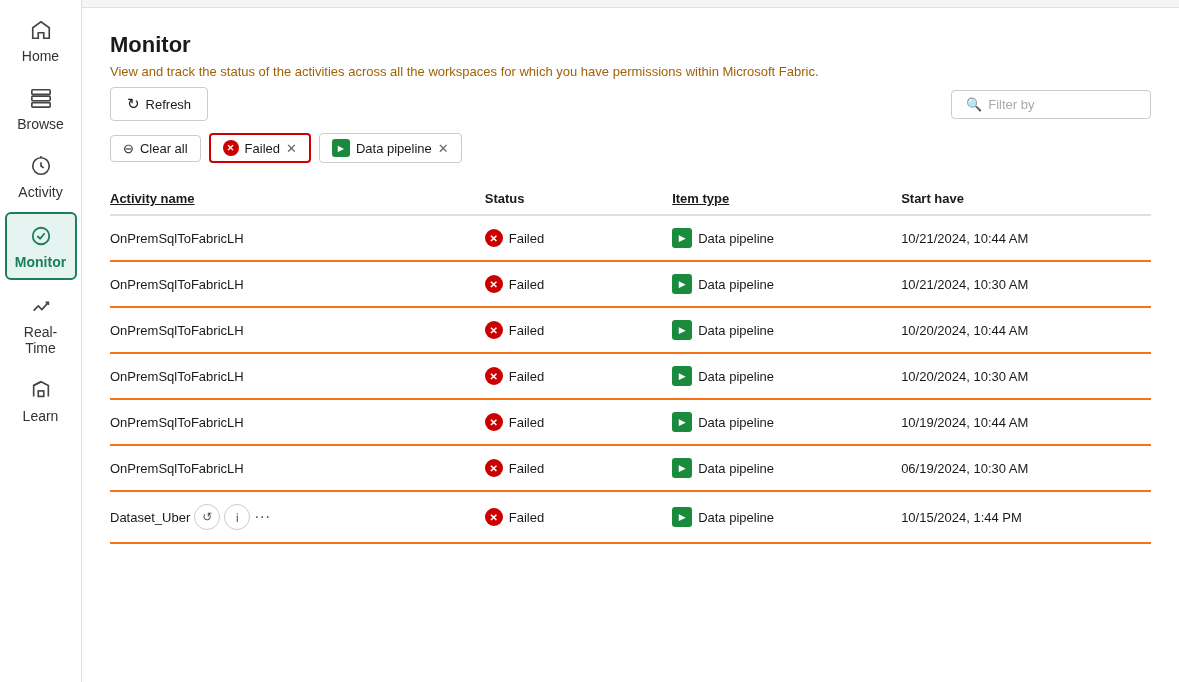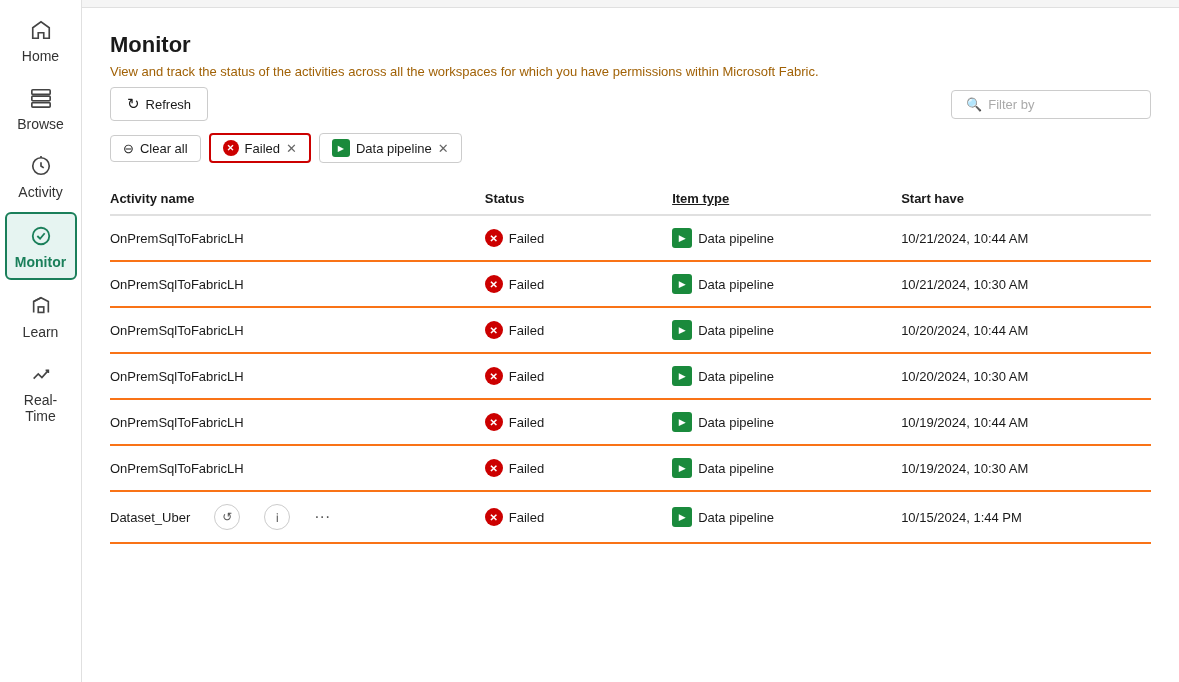--- a/index.html
+++ b/index.html
@@ -273,21 +273,21 @@
     }
     .pipeline-chip-icon::after {
       content: '▶';
       color: #fff;
       font-size: 8px;
     }
 
     .activity-name-cell {
       display: flex;
       align-items: center;
-      gap: 24px;
+      gap: 4px;
     }
   </style>
 </head>
 <body>
 
 <nav class="sidebar">
 
   <div class="sidebar-item">
     <div class="icon-wrap">
       <svg width="22" height="22" viewBox="0 0 24 24" fill="none" stroke="#444" stroke-width="1.8">
@@ -328,36 +328,36 @@
         <circle cx="12" cy="12" r="9"></circle>
         <polyline points="8 12 11 15 16 9" stroke="#1a7f5a" stroke-width="2" fill="none"></polyline>
       </svg>
     </div>
     <span class="label">Monitor</span>
   </div>
 
   <div class="sidebar-item">
     <div class="icon-wrap">
       <svg width="22" height="22" viewBox="0 0 24 24" fill="none" stroke="#444" stroke-width="1.8">
+        <polyline points="4 17 9 12 13 16 20 8"></polyline>
+        <polyline points="17 8 20 8 20 11"></polyline>
+      </svg>
+    </div>
+    <span class="label">Real-Time</span>
+  </div>
+
+  <div class="sidebar-item">
+    <div class="icon-wrap">
+      <svg width="22" height="22" viewBox="0 0 24 24" fill="none" stroke="#444" stroke-width="1.8">
         <path d="M4 19V7l8-4 8 4v12"></path>
         <rect x="9" y="13" width="6" height="6"></rect>
         <line x1="4" y1="7" x2="12" y2="3"></line>
       </svg>
     </div>
     <span class="label">Learn</span>
-  </div>
-
-  <div class="sidebar-item">
-    <div class="icon-wrap">
-      <svg width="22" height="22" viewBox="0 0 24 24" fill="none" stroke="#444" stroke-width="1.8">
-        <polyline points="4 17 9 12 13 16 20 8"></polyline>
-        <polyline points="17 8 20 8 20 11"></polyline>
-      </svg>
-    </div>
-    <span class="label">Real-Time</span>
   </div>
 
 </nav>
 
 <main class="main">
   <div class="top-bar"></div>
   <div class="content">
 
     <h1 class="page-title">Monitor</h1>
     <p class="page-subtitle">View and track the status of the activities across all the workspaces for which you have permissions within Microsoft Fabric.</p>
@@ -390,21 +390,21 @@
       <div class="chip pipeline">
         <span class="pipeline-chip-icon"></span>
         <span>Data pipeline</span>
         <span class="close-x">✕</span>
       </div>
     </div>
 
     <table class="activity-table">
       <thead>
         <tr>
-          <th style="width:36%;">Activity name</th>
+          <th style="width:36%;text-decoration:underline;">Activity name</th>
           <th style="width:18%;">Status</th>
           <th style="width:22%;text-decoration:underline;">Item type</th>
           <th style="width:24%;">Start have</th>
         </tr>
       </thead>
       <tbody id="table-body">
       <tr>
             <td><span style="cursor:pointer;">OnPremSqlToFabricLH</span></td>
             <td>
     <div class="status-cell">
@@ -491,21 +491,21 @@
       <span class="status-failed"></span>
       <span>Failed</span>
     </div>
             </td>
             <td>
     <div class="item-type-cell">
       <span class="pipeline-icon"></span>
       <span>Data pipeline</span>
     </div>
             </td>
-            <td>10/19/2024, 10:30 AM</td>
+            <td>06/19/2024, 10:30 AM</td>
           </tr>
           <tr>
             <td>
       <div class="activity-name-cell">
         <span style="cursor:pointer; color:#1a1a1a;">Dataset_Uber</span>
         <span class="row-action-btn" title="Replay">↺</span>
         <span class="row-action-btn" title="Info">ℹ</span>
         <span class="row-action-dots" title="More">···</span>
       </div>
             </td>

